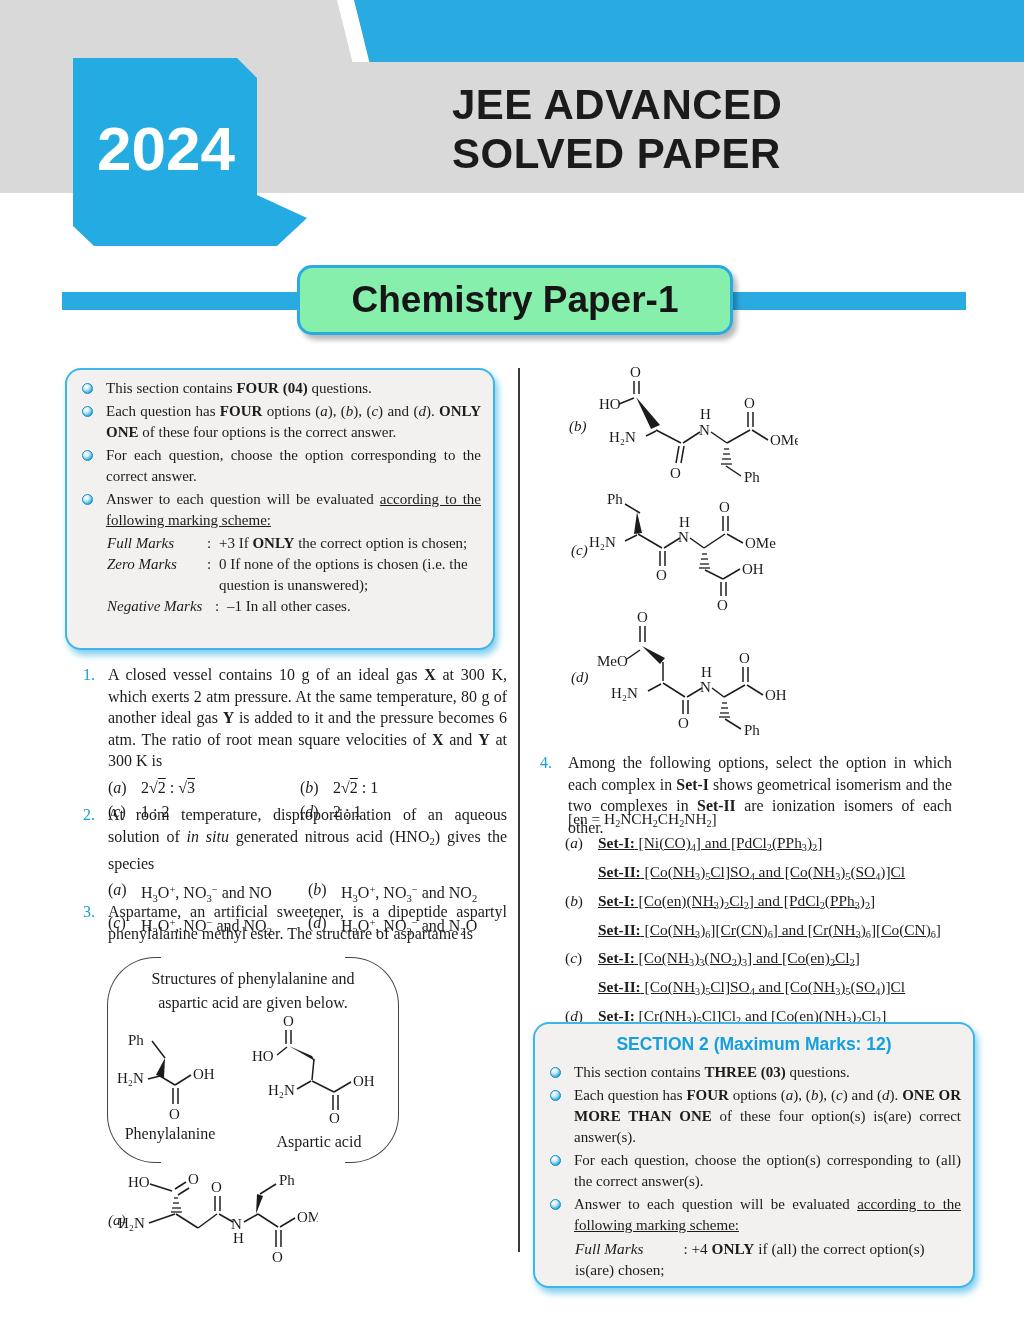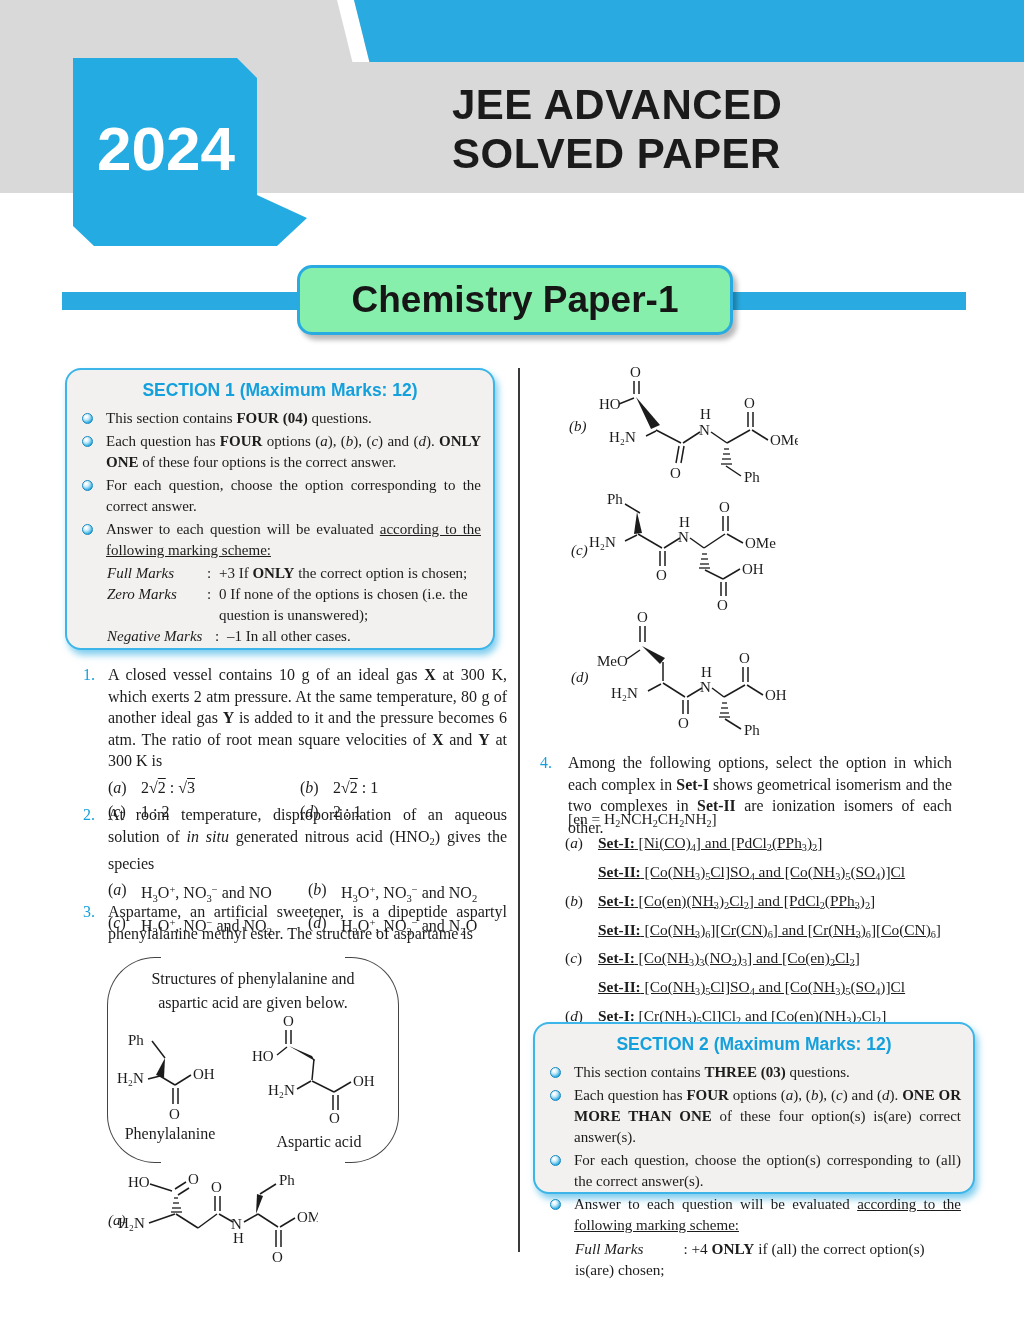--- a/index.html
+++ b/index.html
@@ -91,21 +91,20 @@
   <div class="abs badge-year">2024</div>
 
   <div class="abs banner-bar"></div>
   <div class="abs banner-box">
     <span class="banner-text">Chemistry Paper-1</span>
   </div>
 
   <div class="abs divider"></div>
 
   <div class="abs sec-box" style="left:65px;top:368px;width:430px;height:282px;">
-    <div class="sec-title">SECTION 1 (Maximum Marks: 12)</div>
     <div class="bullet-row">
       <span class="dot"></span>
       <div class="btxt"><span>This section contains </span><span class="f-b">FOUR (04)</span><span> questions.</span></div>
     </div>
     <div class="bullet-row">
       <span class="dot"></span>
       <div class="btxt"><span>Each question has </span><span class="f-b">FOUR</span><span> options (</span><span class="f-i">a</span><span>), (</span><span class="f-i">b</span><span>), (</span><span class="f-i">c</span><span>) and (</span><span class="f-i">d</span><span>). </span><span class="f-b">ONLY ONE</span><span> of these four options is the correct answer.</span></div>
     </div>
     <div class="bullet-row">
       <span class="dot"></span>
@@ -387,21 +386,21 @@
         <div class="q4set"><span class="f-b">Set-I:</span><span> [Co(NH</span><span class="f-d">3</span><span>)</span><span class="f-d">3</span><span>(NO</span><span class="f-d">2</span><span>)</span><span class="f-d">3</span><span>] and [Co(en)</span><span class="f-d">2</span><span>Cl</span><span class="f-d">2</span><span>]</span></div>
       </div>
     <div class="q4set ind"><span class="f-b">Set-II:</span><span> [Co(NH</span><span class="f-d">3</span><span>)</span><span class="f-d">5</span><span>Cl]SO</span><span class="f-d">4</span><span> and [Co(NH</span><span class="f-d">3</span><span>)</span><span class="f-d">5</span><span>(SO</span><span class="f-d">4</span><span>)]Cl</span></div>
     <div class="q4row">
         <span class="olabel"><span>(</span><span class="f-i">d</span><span>)</span></span>
         <div class="q4set"><span class="f-b">Set-I:</span><span> [Cr(NH</span><span class="f-d">3</span><span>)</span><span class="f-d">5</span><span>Cl]Cl</span><span class="f-d">2</span><span> and [Co(en)(NH</span><span class="f-d">3</span><span>)</span><span class="f-d">2</span><span>Cl</span><span class="f-d">2</span><span>]</span></div>
       </div>
     <div class="q4set ind"><span class="f-b">Set-II:</span><span> [Cr(H</span><span class="f-d">2</span><span>O)</span><span class="f-d">6</span><span>]Cl</span><span class="f-d">3</span><span> and [Cr(H</span><span class="f-d">2</span><span>O)</span><span class="f-d">5</span><span>Cl]Cl</span><span class="f-d">2</span><span>·H</span><span class="f-d">2</span><span>O</span></div>
   </div>
 
-  <div class="abs sec-box" style="left:533px;top:1022px;width:442px;height:172px;">
+  <div class="abs sec-box" style="left:533px;top:1022px;width:442px;height:266px;">
     <div class="sec-title">SECTION 2 (Maximum Marks: 12)</div>
     <div class="bullet-row">
       <span class="dot"></span>
       <div class="btxt"><span>This section contains </span><span class="f-b">THREE (03)</span><span> questions.</span></div>
     </div>
     <div class="bullet-row">
       <span class="dot"></span>
       <div class="btxt"><span>Each question has </span><span class="f-b">FOUR</span><span> options (</span><span class="f-i">a</span><span>), (</span><span class="f-i">b</span><span>), (</span><span class="f-i">c</span><span>) and (</span><span class="f-i">d</span><span>). </span><span class="f-b">ONE OR MORE THAN ONE</span><span> of these four option(s) is(are) correct answer(s).</span></div>
     </div>
     <div class="bullet-row">

